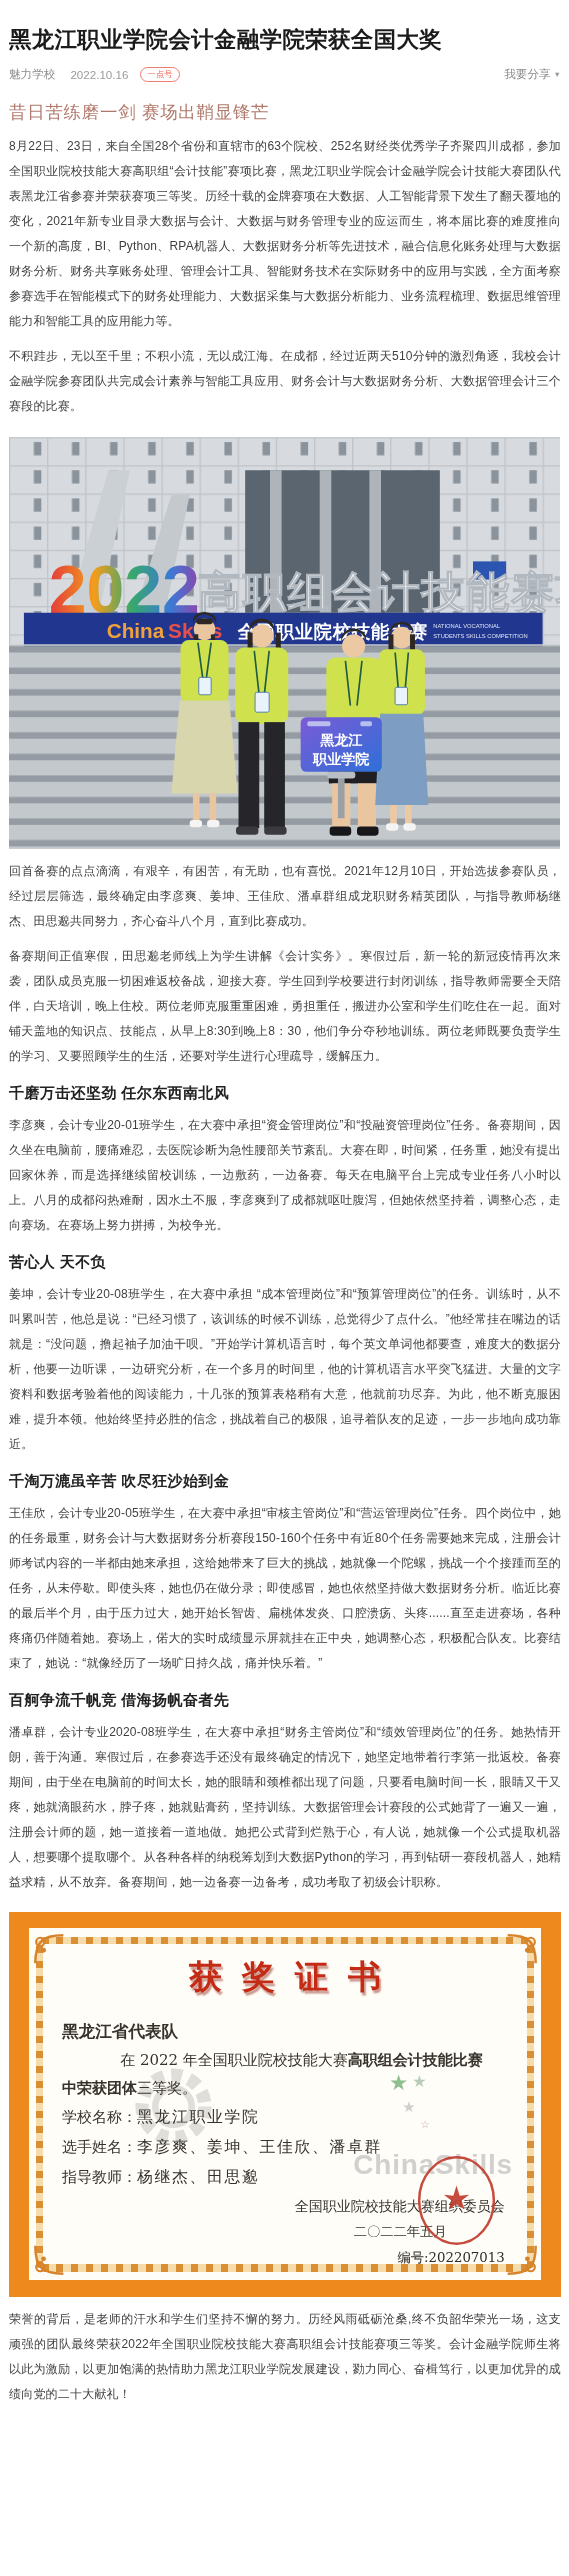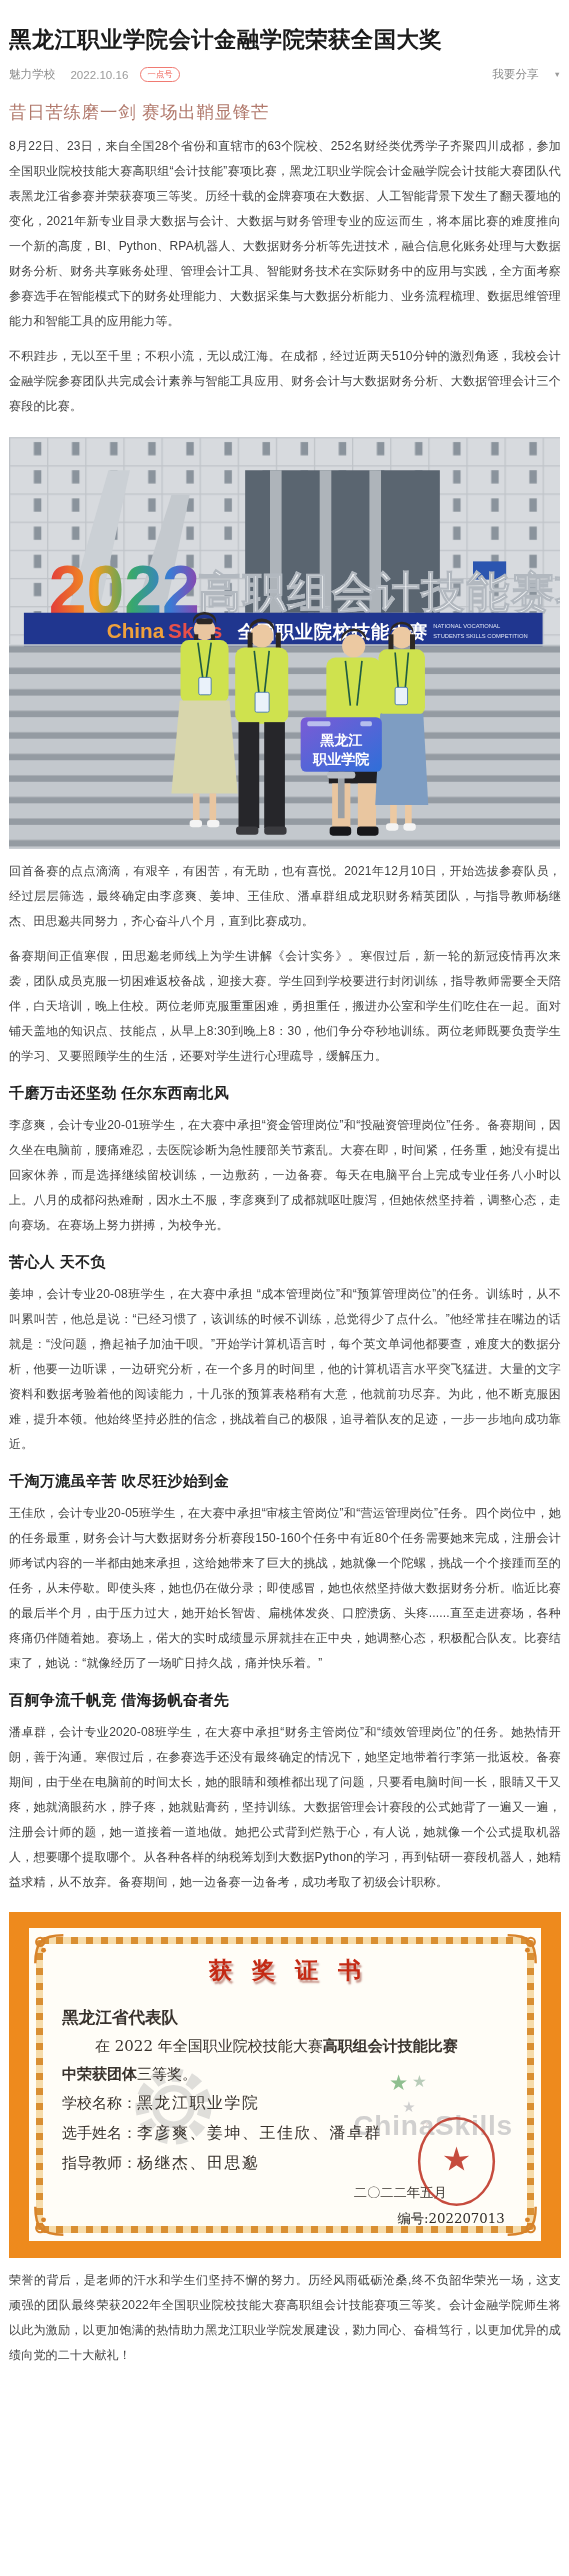--- a/index.html
+++ b/index.html
@@ -4,46 +4,46 @@
 <style>
   html,body{margin:0;padding:0;background:#ffffff;}
   body{width:570px;font-family:"Liberation Sans",sans-serif;color:#3f3f3f;}
   .wrap{padding:0 9px;}
 
   .title{font-size:22.4px;line-height:1.35;font-weight:700;color:#1b1b1b;margin:25px 0 0;letter-spacing:0.4px;}
   .byline{margin-top:11.6px;display:flex;align-items:center;font-size:11.6px;color:#9b9b9b;}
   .byline .src{color:#8d8d8d;}
   .byline .date{margin-left:15px;color:#9b9b9b;}
   .badge{margin-left:11.6px;border:0.8px solid #f07a72;color:#ef5a50;border-radius:8.3px;font-size:8.3px;line-height:11.6px;padding:0.8px 6.6px;}
-  .share{margin-left:auto;display:flex;align-items:center;gap:15px;color:#8a8a8a;font-size:11.6px;cursor:pointer;}
+  .share{margin-left:auto;display:flex;align-items:center;gap:3px;color:#8a8a8a;font-size:11.6px;cursor:pointer;}
   .caret{font-size:7.5px;color:#9a9a9a;}
 
   .subtitle{margin-top:18px;font-size:17.4px;font-weight:400;color:#b1796c;letter-spacing:0.8px;}
 
   p.body{font-size:12px;line-height:25px;margin:10px 0 0;text-align:justify;letter-spacing:0.2px;color:#3f3f3f;}
   h2.sec{font-size:15px;font-weight:700;color:#222;margin:15px 0 0;letter-spacing:0.4px;}
 
   .photo{margin-top:18px;}
   .photo svg{display:block;}
 
   
   .cert{margin-top:16.6px;background:#ee8a1d;padding:16.6px 20px;}
   .cert-inner{position:relative;background:#fffdf7;padding:18px 33px 13.3px;font-family:"DejaVu Serif",serif;overflow:hidden;}
   .rope-h{position:absolute;left:11.6px;right:11.6px;height:7.5px;background:repeating-linear-gradient(90deg,#d98f33 0 7.5px,#f6dcab 7.5px 15px);border-radius:4.1px;}
   .rope-top{top:8.3px;} .rope-bottom{bottom:8.3px;}
   .rope-v{position:absolute;top:11.6px;bottom:11.6px;width:7.5px;background:repeating-linear-gradient(0deg,#d98f33 0 7.5px,#f6dcab 7.5px 15px);border-radius:4.1px;}
   .rope-left{left:6.6px;} .rope-right{right:6.6px;}
   .corner{position:absolute;width:33px;height:33px;}
   .c-tl{top:3.3px;left:2.5px;} .c-tr{top:3.3px;right:2.5px;transform:scaleX(-1);}
   .c-bl{bottom:3.3px;left:2.5px;transform:scaleY(-1);} .c-br{bottom:3.3px;right:2.5px;transform:scale(-1,-1);}
-  .cert-title{text-align:center;font-size:23px;font-weight:700;color:#c42a14;letter-spacing:20px;text-indent:20px;
+  .cert-title{text-align:center;font-size:33px;font-weight:700;color:#c42a14;letter-spacing:20px;text-indent:20px;
     text-shadow:1.7px 2.5px 1.7px rgba(130,25,8,.45);margin:8.3px 0 16.6px;position:relative;z-index:2;}
   .cert-line{position:relative;z-index:2;font-size:15px;color:#38322d;line-height:1.85;}
   .cert-team{font-weight:700;font-size:16.6px;}
-  .ind{text-indent:2.2em;}
+  .ind{text-indent:2.2em;text-align:center;}
   .bscript{font-weight:700;}
   .kv .label{font-size:15px;}
   .kv .value{font-weight:400;font-size:15.8px;letter-spacing:1.7px;}
   .issuer-wrap{position:relative;z-index:2;text-align:right;margin-top:6.6px;padding-right:3.3px;}
   .issuer{font-size:14px;color:#38322d;}
   .idate{font-size:13.3px;color:#38322d;margin-top:6.6px;padding-right:58px;}
   .serial{font-size:13.3px;color:#2e2a26;margin-top:8px;}
   .wm-gear{position:absolute;left:99px;top:133px;z-index:1;opacity:.45;}
   .wm-brand{position:absolute;right:28px;bottom:99px;z-index:1;font-family:"Liberation Sans",sans-serif;
     font-weight:700;font-size:28px;color:#c9c9c9;opacity:.85;letter-spacing:0.8px;}
@@ -266,20 +266,21 @@
         <span class="label">学校名称：</span><span class="value">黑龙江职业学院</span>
       </div>
       <div class="cert-line kv">
         <span class="label">选手姓名：</span><span class="value">李彦爽、姜坤、王佳欣、潘卓群</span>
       </div>
       <div class="cert-line kv">
         <span class="label">指导教师：</span><span class="value">杨继杰、田思邈</span>
       </div>
 
       <div class="issuer-wrap">
+        <div class="issuer">全国职业院校技能大赛组织委员会</div>
         <div class="idate">二〇二二年五月</div>
         <div class="serial">编号:202207013</div>
       </div>
     </div>
   </div>
 
   <p class="body">荣誉的背后，是老师的汗水和学生们坚持不懈的努力。历经风雨砥砺沧桑,终不负韶华荣光一场，这支顽强的团队最终荣获2022年全国职业院校技能大赛高职组会计技能赛项三等奖。会计金融学院师生将以此为激励，以更加饱满的热情助力黑龙江职业学院发展建设，勠力同心、奋楫笃行，以更加优异的成绩向党的二十大献礼！</p>
 
 </div>
 

